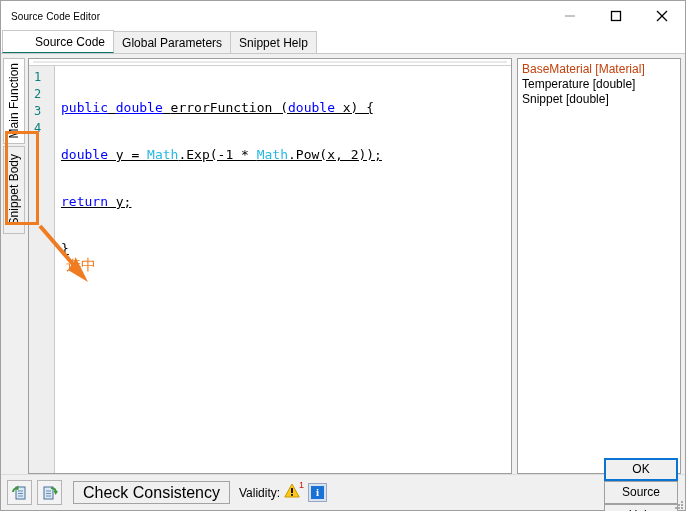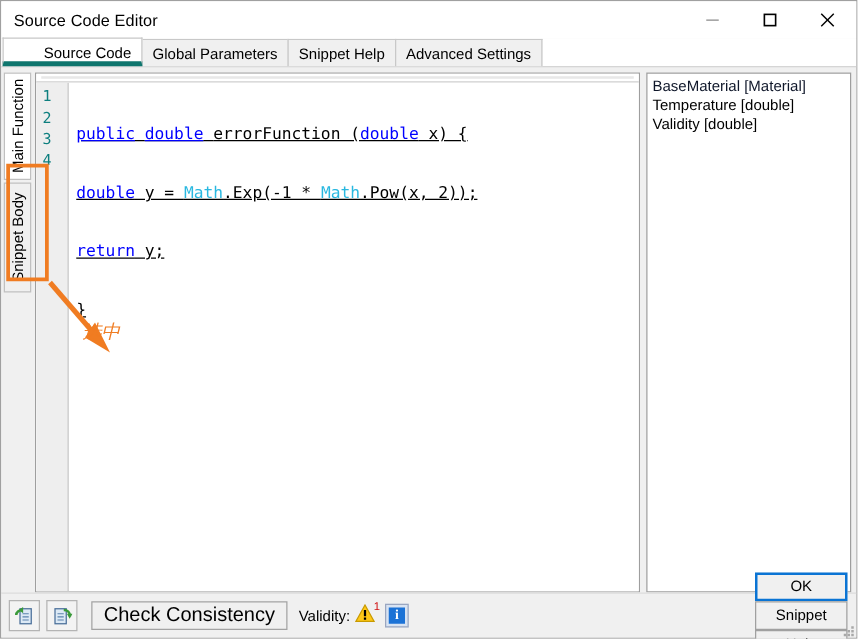--- a/index.html
+++ b/index.html
@@ -33,21 +33,21 @@
   #titlebar {
     height: 30px;
     background: #ffffff;
     display: flex;
     align-items: center;
     flex: 0 0 auto;
     position: relative;
   }
   #window-title {
     margin-left: 10px;
-    font-size: 13px;
+    font-size: 10px;
     color: #000;
     letter-spacing: 0.1px;
     white-space: nowrap;
     text-align: right;
   }
   #window-buttons {
     position: absolute;
     right: 0; top: 0;
     height: 30px;
     display: flex;
@@ -79,21 +79,21 @@
     background: #f0f0f0;
     border: 1px solid #c8c8c8;
     border-bottom: none;
     margin-right: -1px;
     box-sizing: border-box;
     color: #000;
     white-space: nowrap;
   }
   .tab.active {
     background: #ffffff;
-    border-bottom: 4px solid #0f766e;
+    border-bottom: 1px solid #0f766e;
     position: relative;
     z-index: 2;
     height: 23px;
     line-height: 22px;
     padding-left: 32px;
   }
 
   
   #content {
     flex: 1 1 auto;
@@ -218,21 +218,21 @@
     border: 1px solid #9e9e9e;
     box-sizing: border-box;
     padding: 3px 4px;
     font-size: 12px;
     overflow: hidden;
   }
   #params div {
     line-height: 15px;
     white-space: nowrap;
   }
-  .p-mat  { color: #0f172a; }
+  .p-mat  { color: #c2410c; }
   .p-dbl  { color: #000000; }
 
   
   #bottombar {
     height: 36px;
     flex: 0 0 auto;
     display: flex;
     align-items: center;
     background: #f0f0f0;
     border-top: 1px solid #dcdcdc;
@@ -332,21 +332,20 @@
     width: 2px; height: 2px;
     background: #a8a8a8;
   }
 
   
   #overlay {
     position: absolute;
     left: 0; top: 0;
     width: 658px; height: 511px;
     pointer-events: none;
-    font-style: italic;
   }
   #annot-box {
     position: absolute;
     left: 5px; top: 131px;
     width: 34px; height: 94px;
     border: 3px solid #f07c22;
     box-sizing: border-box;
   }
   #annot-label {
     position: absolute;
@@ -381,21 +380,20 @@
             <line x1="11" y1="1" x2="1" y2="11" stroke="#000" stroke-width="1.2"></line>
           </svg>
       </div>
     </div>
   </div>
 
   <div id="tabstrip">
     <div class="tab active">Source Code</div>
     <div class="tab">Global Parameters</div>
     <div class="tab">Snippet Help</div>
-    <div class="tab">Advanced Settings</div>
   </div>
 
   <div id="content">
 
     <div id="vtabs">
       <div class="vtab" id="vtab-main">
         <span>Main Function</span>
       </div>
       <div class="vtab" id="vtab-snippet">
         <span>Snippet Body</span>
@@ -416,21 +414,21 @@
           <div class="line"><span class="tk-kw">double</span><span class="tk-pl"> y = </span><span class="tk-type">Math</span><span class="tk-pl">.Exp(-1 * </span><span class="tk-type">Math</span><span class="tk-pl">.Pow(x, 2));</span></div>
           <div class="line"><span class="tk-kw">return</span><span class="tk-pl"> y;</span></div>
           <div class="line"><span class="tk-pl">}</span></div>
         </div>
       </div>
     </div>
 
     <div id="params">
       <div class="p-mat">BaseMaterial [Material]</div>
       <div class="p-dbl">Temperature [double]</div>
-      <div class="p-dbl">Validity [double]</div>
+      <div class="p-dbl">Snippet [double]</div>
     </div>
   </div>
 
   <div id="bottombar">
 
     <div class="iconbtn">
       <svg width="17" height="17" viewBox="0 0 17 17">
         <rect x="5" y="3" width="9" height="12" fill="#dce9f5" stroke="#4a6f9a" stroke-width="1"></rect>
         <line x1="7" y1="7" x2="12" y2="7" stroke="#5a82ad" stroke-width="0.9"></line>
         <line x1="7" y1="9.5" x2="12" y2="9.5" stroke="#5a82ad" stroke-width="0.9"></line>
@@ -463,21 +461,21 @@
       </svg>
       <div id="warn-sup">1</div>
     </div>
 
     <div id="info-icon">
       <i>i</i>
     </div>
 
     <div id="dialog-buttons">
       <div class="dlgbtn default">OK</div>
-      <div class="dlgbtn">Snippet</div>
+      <div class="dlgbtn">Source</div>
       <div class="dlgbtn">Help</div>
     </div>
 
     <div id="resize-grip">
       <span style="right:0px;bottom:0px;"></span>
       <span style="right:3px;bottom:0px;"></span>
       <span style="right:6px;bottom:0px;"></span>
       <span style="right:0px;bottom:3px;"></span>
       <span style="right:3px;bottom:3px;"></span>
       <span style="right:0px;bottom:6px;"></span>

